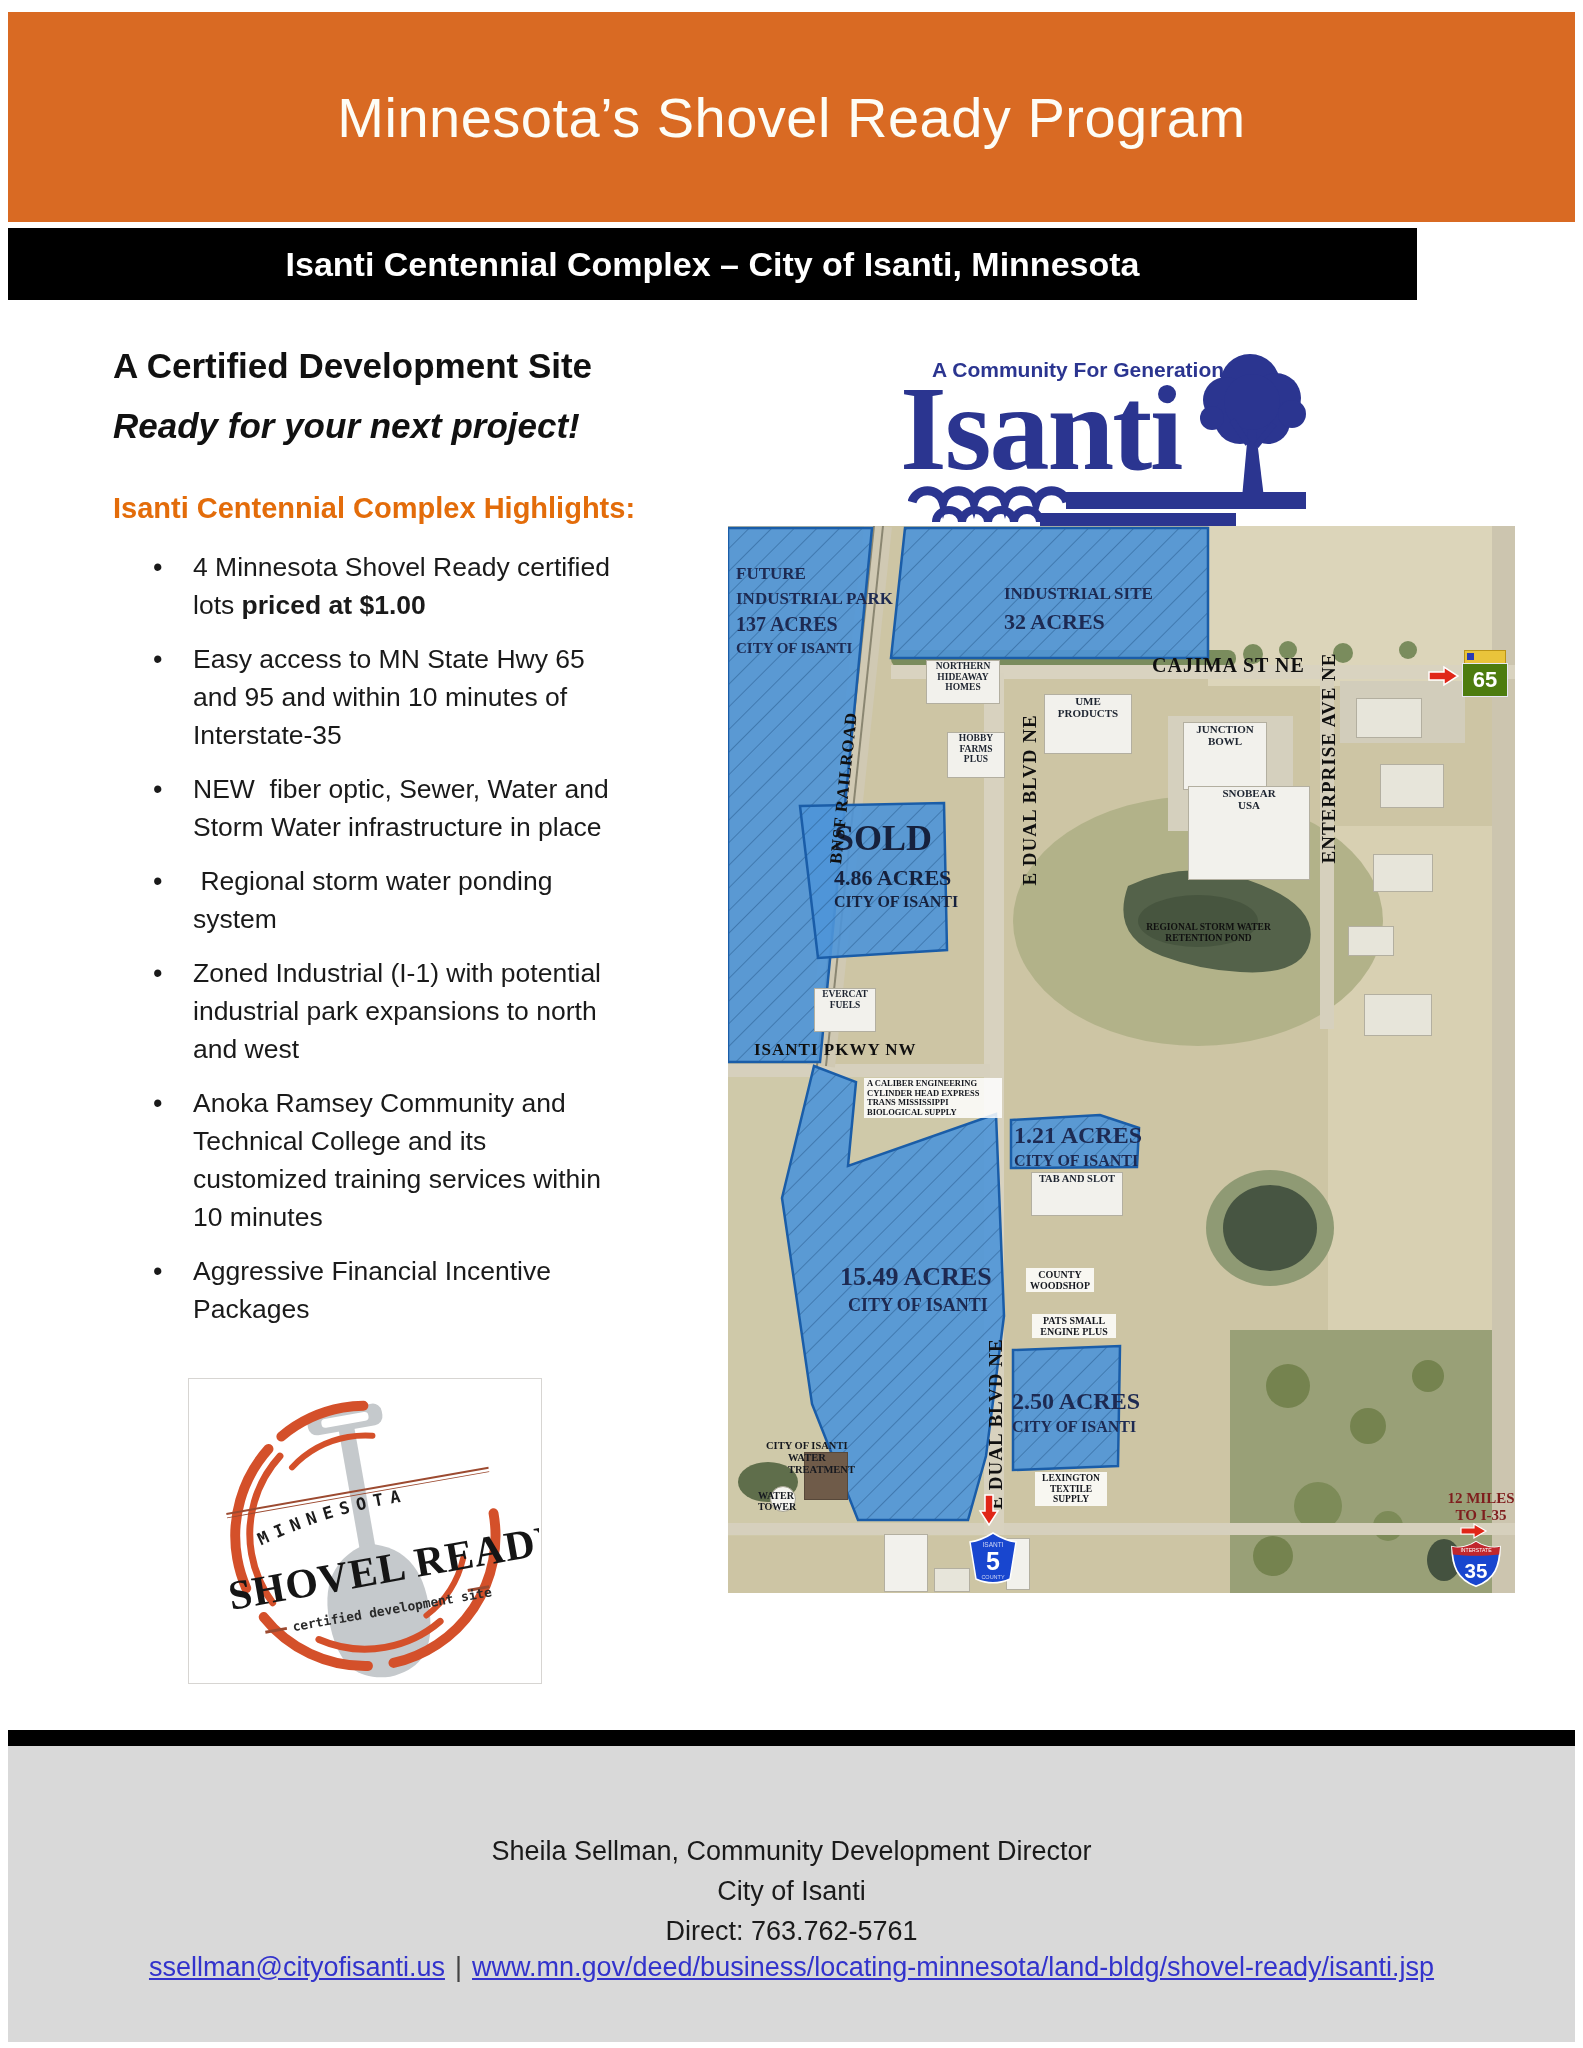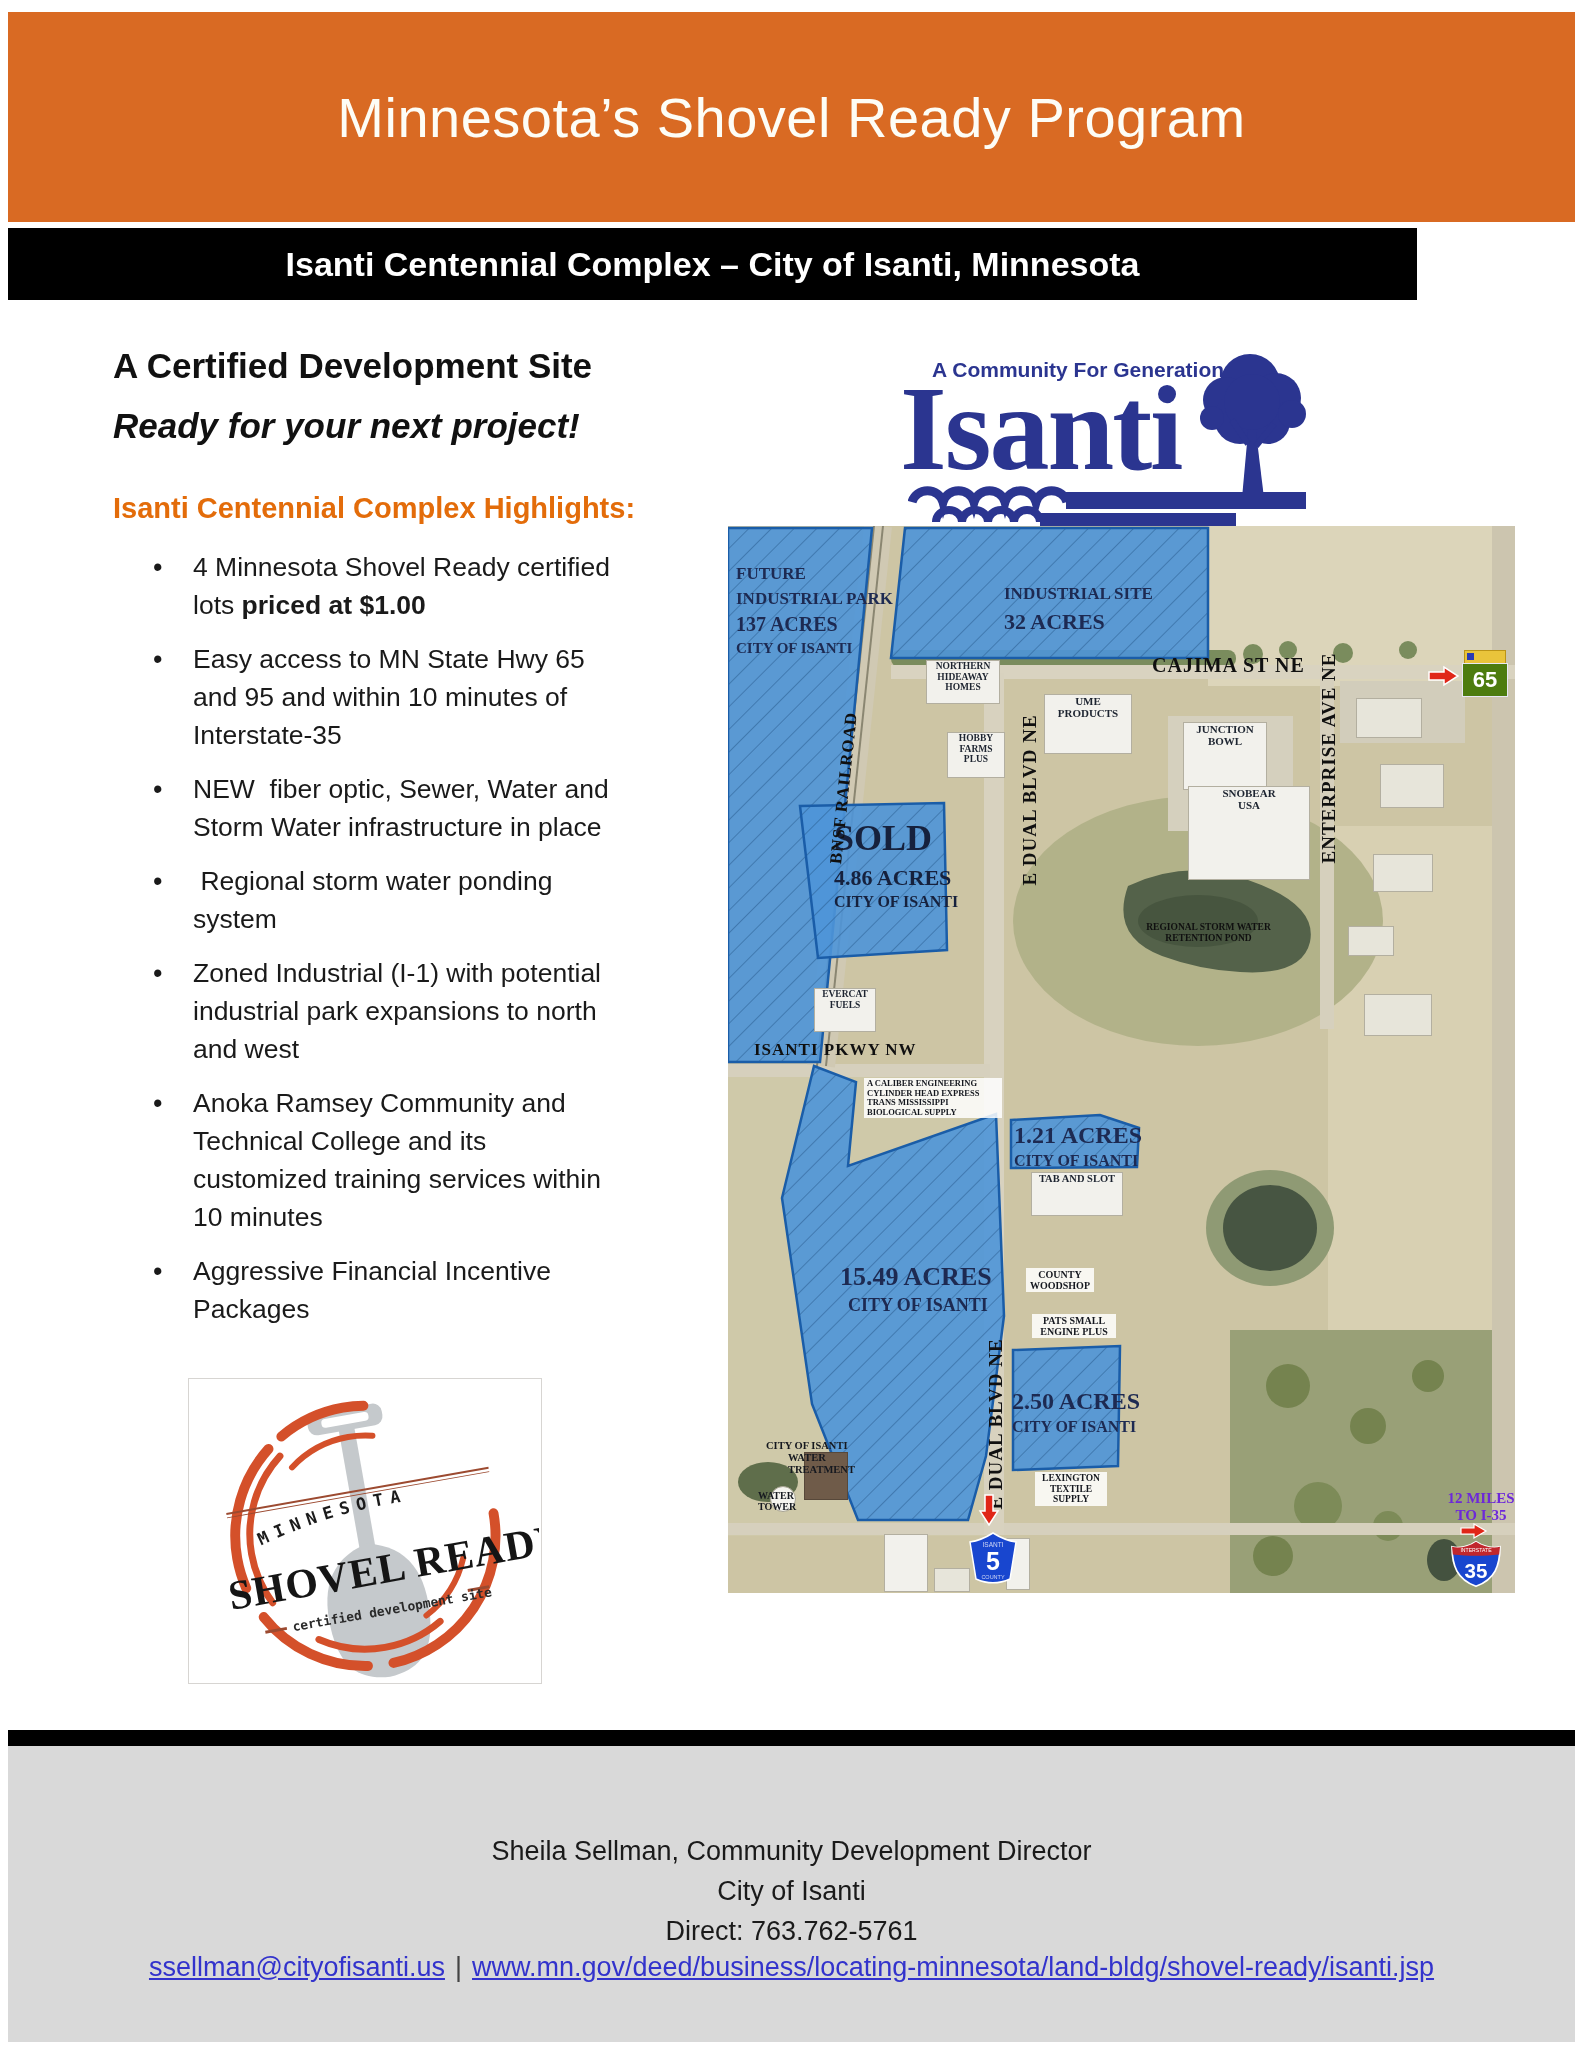--- a/index.html
+++ b/index.html
@@ -311,21 +311,21 @@
     <svg class="arrow" style="left:250px;top:968px;" width="22" height="32" viewBox="0 0 22 32">
       <path d="M7,1 h8 v16 h5 l-9,14 -9,-14 h5 z" fill="#e02618" stroke="#ffffff" stroke-width="1.5"></path>
     </svg>
     <svg class="arrow" style="left:238px;top:1004px;" width="54" height="56" viewBox="0 0 54 56">
       <path d="M27,3 C35,8 43,11 50,12 L44,49 C33,54 21,54 10,49 L4,12 C11,11 19,8 27,3 z" fill="#1846cf" stroke="#ffffff" stroke-width="1.5"></path>
       <text x="27" y="17" text-anchor="middle" font-family="Liberation Sans, sans-serif" font-size="6.5" fill="#cfd6f5">ISANTI</text>
       <text x="27" y="40" text-anchor="middle" font-family="Liberation Sans, sans-serif" font-weight="700" font-size="25" fill="#ffffff">5</text>
       <text x="27" y="49" text-anchor="middle" font-family="Liberation Sans, sans-serif" font-size="5.5" fill="#cfd6f5">COUNTY</text>
     </svg>
 
-    <div class="maplabel" style="left:718px;top:964px;width:70px;font-size:15px;color:#6d28d9;">
+    <div class="maplabel" style="left:718px;top:964px;width:70px;font-size:15px;color:#7f1d1d;">
       <span>12 MILES</span><br><span>TO I-35</span>
     </div>
     <svg class="arrow" style="left:732px;top:996px;" width="28" height="18" viewBox="0 0 28 18">
       <path d="M1,6 h13 v-4 l12,7 -12,7 v-4 h-13 z" fill="#e02618" stroke="#ffffff" stroke-width="1.2"></path>
     </svg>
     <svg class="arrow" style="left:722px;top:1014px;" width="52" height="48" viewBox="0 0 60 56">
       <path d="M30,2 C38,8 50,10 58,8 C58,30 52,46 30,54 C8,46 2,30 2,8 C10,10 22,8 30,2 z" fill="#1846cf" stroke="#ffffff" stroke-width="2"></path>
       <path d="M30,2 C38,8 50,10 58,8 L57,17 C40,19 20,19 3,17 L2,8 C10,10 22,8 30,2 z" fill="#c1272d"></path>
       <text x="30" y="14.5" text-anchor="middle" font-family="Liberation Sans, sans-serif" font-size="6" fill="#ffffff">INTERSTATE</text>
       <text x="30" y="44" text-anchor="middle" font-family="Liberation Sans, sans-serif" font-weight="700" font-size="24" fill="#ffffff">35</text>

